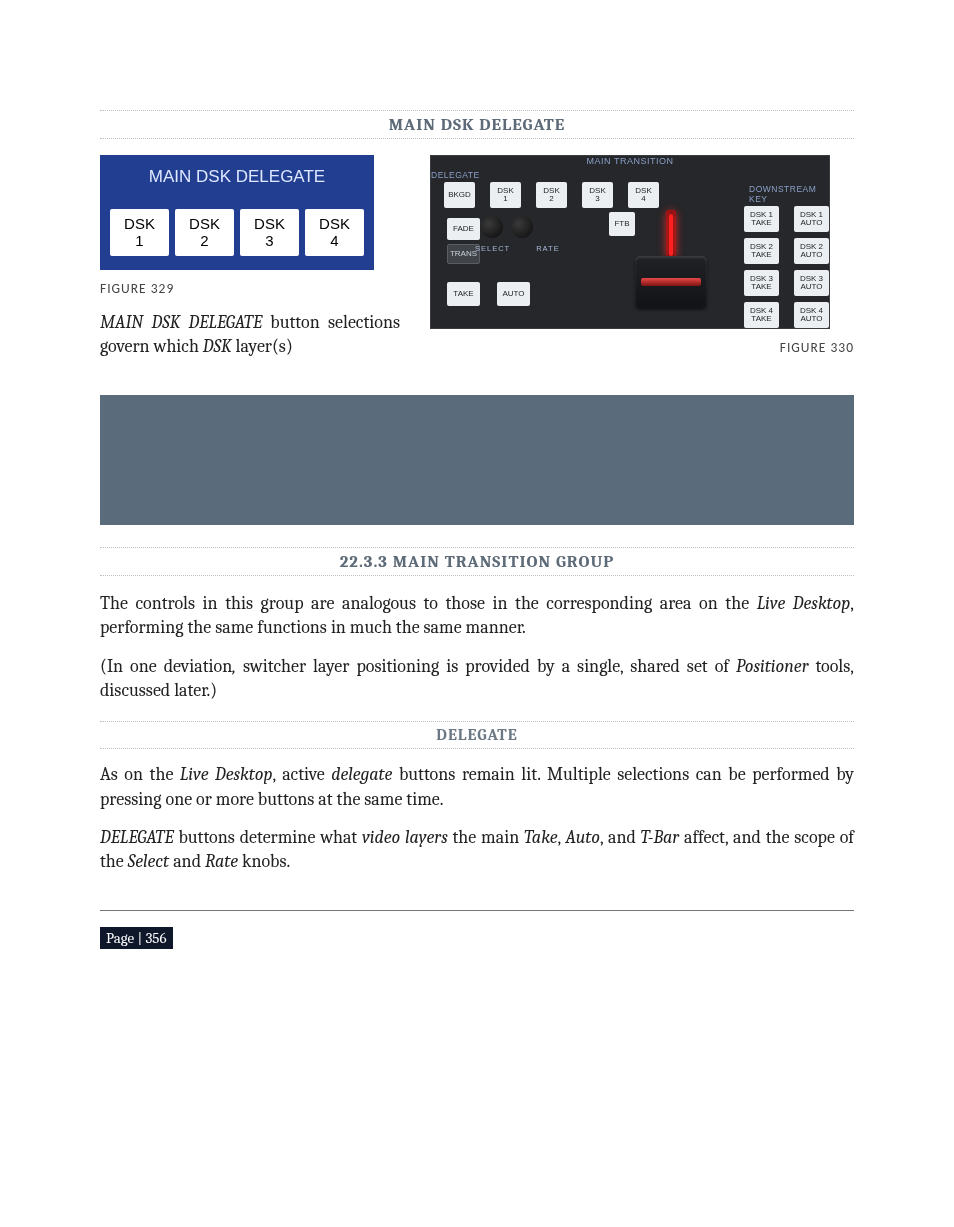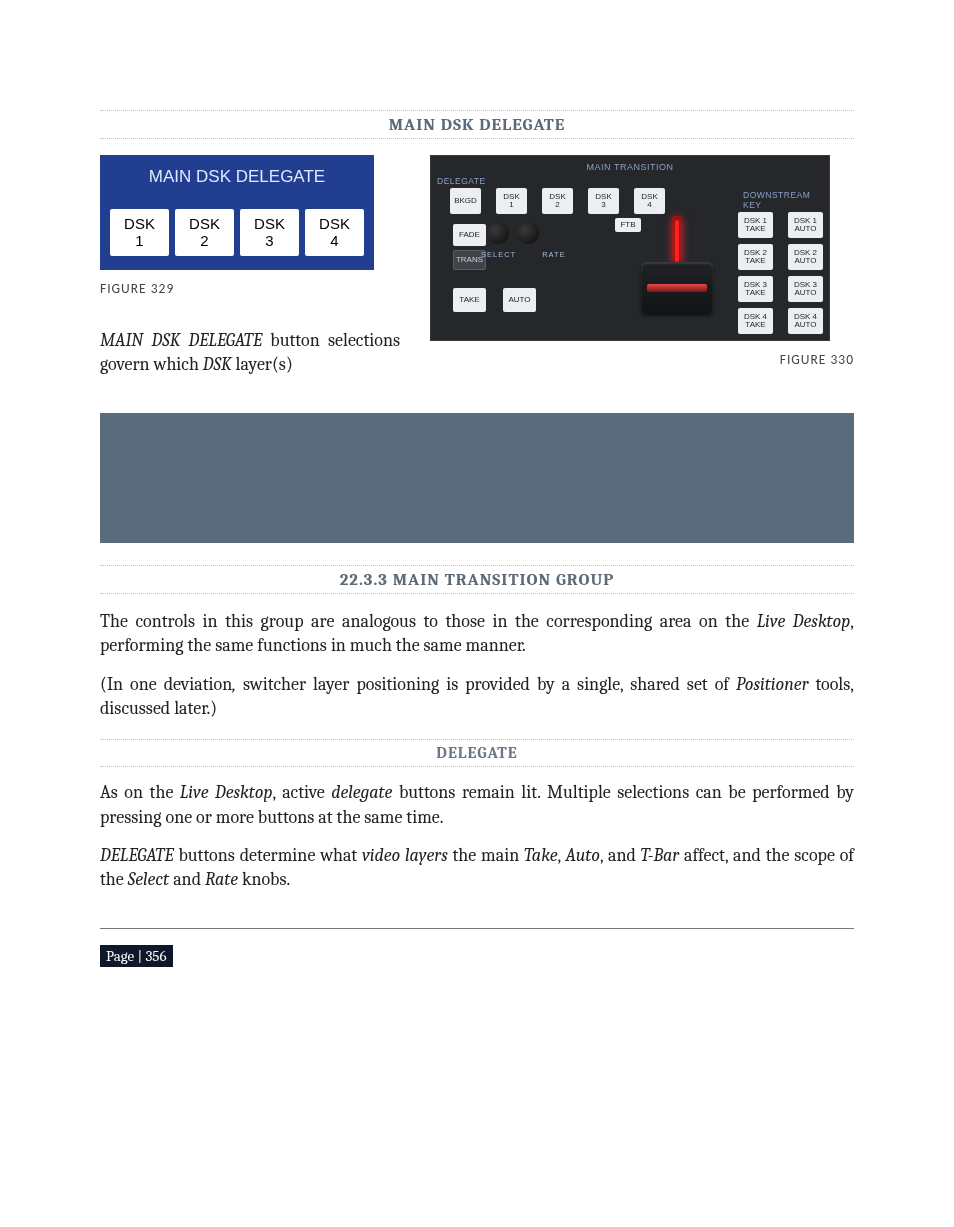--- a/index.html
+++ b/index.html
@@ -89,21 +89,20 @@
     color: #444;
     margin: 10px 0 0 0;
   }
   .fig-caption.right { text-align: right; }
 
   
   .fig330 {
     width: 400px;
     background: #25272a;
     border: 1px solid #3a3d40;
-    padding: 6px;
     box-sizing: border-box;
     font-family: Arial, Helvetica, sans-serif;
     color: #9aa3ad;
     font-size: 9px;
     position: relative;
   }
   .fig330-top {
     text-align: center;
     color: #8aa0c8;
     font-size: 9px;
@@ -125,21 +124,21 @@
     border-radius: 2px;
     font-size: 8px;
     line-height: 1.05;
     box-sizing: border-box;
     margin-left: 13px;
   }
   .smbtn.white { background:#eceff2; color:#222; }
   .smbtn.dark  { border:1px solid #5a5e63; }
   .delrow { display:flex; gap:2px; margin-bottom:6px;}
   .delrow .smbtn { width:31px; height:26px; }
-  .ftb { position:absolute; left:165px; top:30px; width:26px; height:14px; }
+  .ftb { position:absolute; left:165px; top:30px; width:26px; height:24px; }
   .knob { width:22px; height:22px; border-radius:50%; background: radial-gradient(circle at 35% 35%, #3a3a3a, #0a0a0a); display:inline-block; margin:0 4px;}
   .knobrow { position:absolute; left:46px; top:34px; display:flex; align-items:center;}
   .fade  { position:absolute; left:3px; top:36px; width:33px; height:22px;}
   .trans { position:absolute; left:3px; top:62px; width:33px; height:20px;}
   .selrate { position:absolute; left:44px; top:62px; display:flex; gap:6px;}
   .selrate .lbl { font-size:7.5px; letter-spacing:1px; color:#a8b8d8;}
   .takerow { position:absolute; left:3px; top:100px; display:flex; gap:4px;}
   .takerow .smbtn { width:33px; height:24px; }
   .tbar { position:absolute; left:198px; top:28px; width:84px; height:96px; }
   .tbar-track { position:absolute; left:50%; top:0; width:10px; height:96px; transform:translateX(-50%); background:#090909; box-shadow: 0 0 6px #f11 inset; border-radius:3px;}
@@ -151,21 +150,21 @@
   .dsk-pair .smbtn { width:35px; height:26px;}
 
   
   p.body {
     font-size: 18px;
     line-height: 1.35;
     margin: 14px 0;
     text-align: justify;
   }
   .narrow { width: 300px; margin-top: 14px;}
-  .narrow p.body { margin-top: 32px;}
+  .narrow p.body { margin-top: 14px;}
   .ital { font-style: italic; }
 
   
   .mask {
     height: 130px;
     background: #5a6b7c;
     margin: 22px 0 22px 0;
   }
 
   

